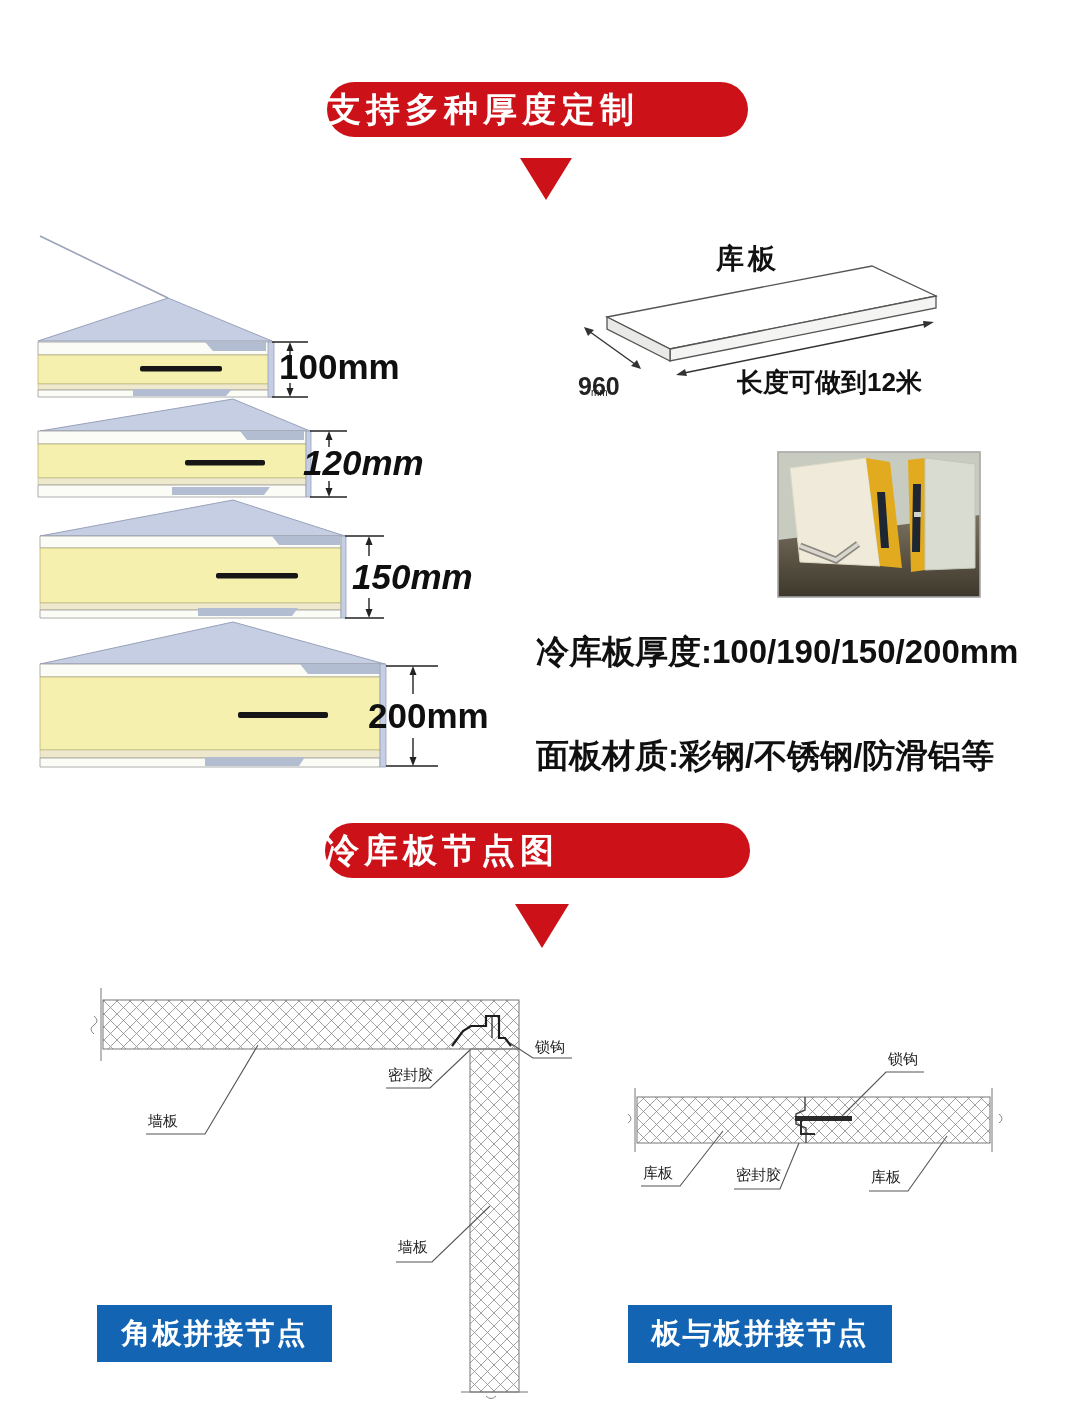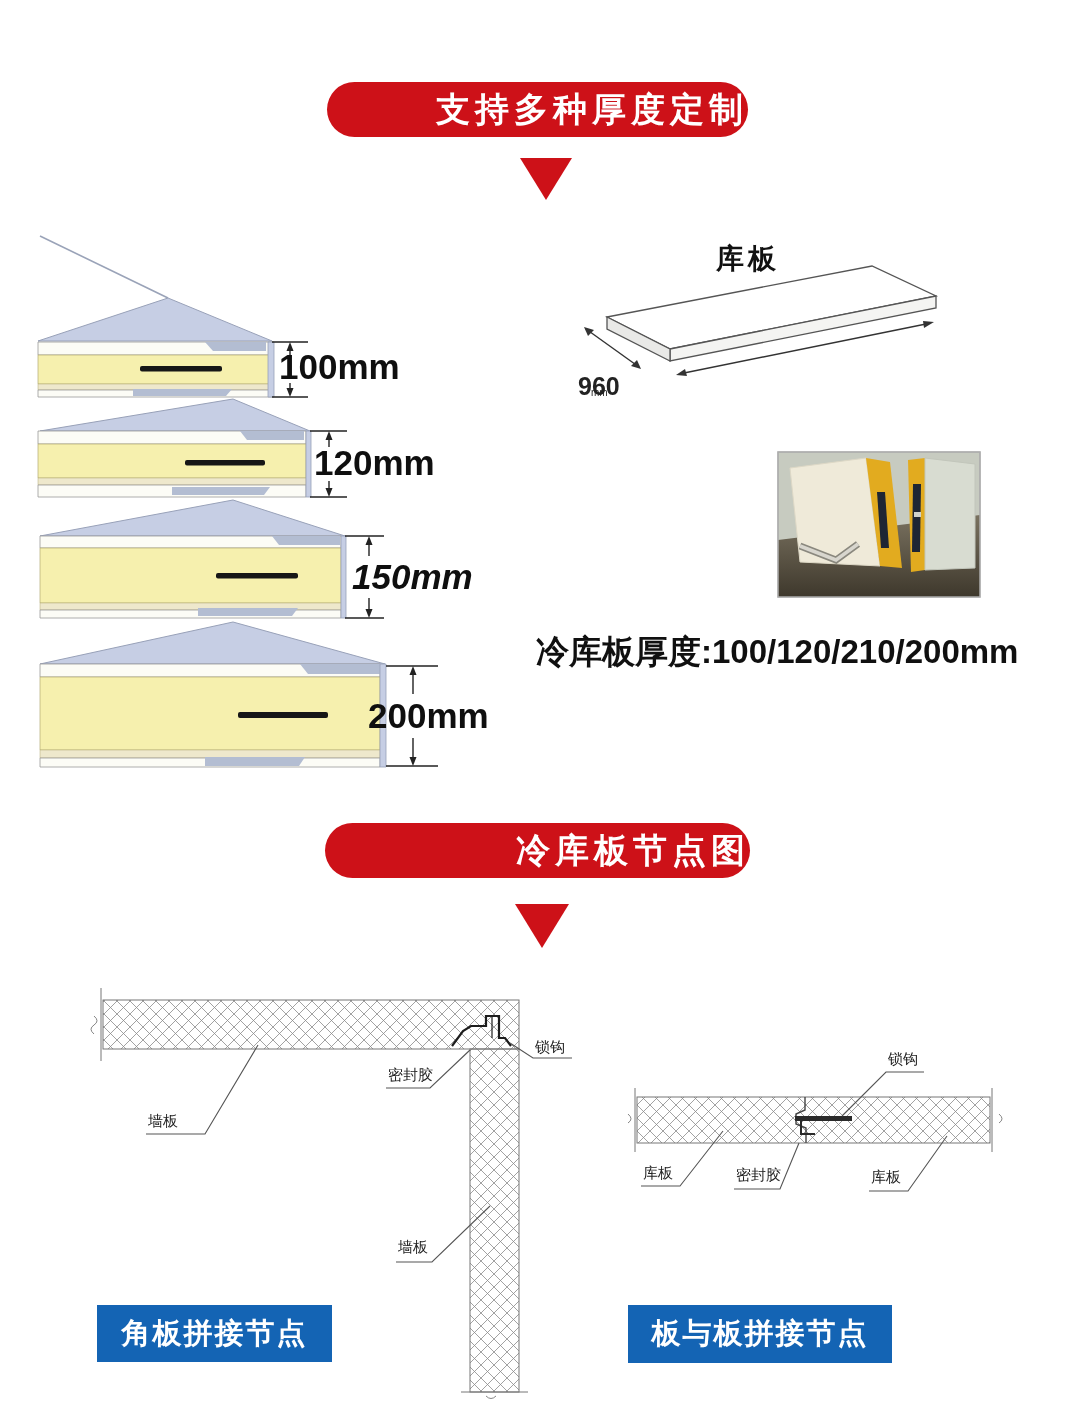--- a/index.html
+++ b/index.html
@@ -1,29 +1,29 @@
 <!DOCTYPE html>
 <html><head>
 <meta charset="utf-8">
 <style>
   html,body{margin:0;padding:0;background:#ffffff;}
   .page{position:relative;width:1080px;height:1428px;background:#fff;overflow:hidden;
         font-family:"Liberation Sans","DejaVu Sans",sans-serif;}
   .gfx{position:absolute;left:0;top:0;}
   .banner{position:absolute;background:#cd1118;color:#fff;font-weight:bold;
-          font-size:34px;letter-spacing:5px;text-align:right;line-height:55px;
+          font-size:34px;letter-spacing:5px;text-align:left;line-height:55px;
           border-radius:28px;white-space:nowrap;}
   .banner1{left:327px;top:82px;width:421px;height:55px;}
   .banner2{left:325px;top:823px;width:425px;height:55px;}
   .tri{position:absolute;width:0;height:0;border-left:26px solid transparent;
        border-right:26px solid transparent;border-top:42px solid #cd1118;}
   .tri1{left:520px;top:158px;}
   .tri2{left:515px;top:904px;border-left-width:27px;border-right-width:27px;border-top-width:44px;}
   .mm{position:absolute;font-weight:bold;font-size:35px;color:#0f0f0f;white-space:nowrap;}
-  .mm1{left:267px;top:347px;padding-left:12px;} .mm2{left:314px;top:443px;}
+  .mm1{left:267px;top:347px;padding-left:12px;} .mm2{left:303px;top:443px;font-style:italic;}
   .mm3{left:352px;top:557px;font-style:italic;} .mm4{left:368px;top:696px;}
   .kuban-title{position:absolute;left:716px;top:240px;font-size:28px;font-weight:bold;
                letter-spacing:4px;color:#111;}
   .width-val{position:absolute;left:578px;top:372px;font-size:25px;font-weight:600;color:#222;}
   .width-unit{position:absolute;left:591px;top:387px;font-size:10px;color:#222;}
   .length-lab{position:absolute;left:737px;top:365px;font-size:26px;font-weight:bold;color:#111;
               white-space:nowrap;}
   .spec{position:absolute;left:536px;font-size:33px;font-weight:bold;color:#101010;white-space:nowrap;}
   .spec1{top:630px;} .spec2{top:682px;} .spec3{top:734px;}
   .tag{position:absolute;font-size:15px;color:#222;white-space:nowrap;}
@@ -194,22 +194,24 @@
   <div class="tri tri1"></div>
 
   <div class="mm mm1">100mm</div>
   <div class="mm mm2">120mm</div>
   <div class="mm mm3">150mm</div>
   <div class="mm mm4">200mm</div>
 
   <div class="kuban-title">库板</div>
   <div class="width-val">960</div>
   <div class="width-unit">mm</div>
-
-  <div class="spec spec1">冷库板厚度:100/120/210/200mm</div>
+  <div class="length-lab">长度可做到12米</div>
+
+  <div class="spec spec1">冷库板厚度:100/190/150/200mm</div>
+  <div class="spec spec3">面板材质:彩钢/不锈钢/防滑铝等</div>
 
   <div class="banner banner2">冷库板节点图</div>
   <div class="tri tri2"></div>
 
   <div class="tag" style="left:148px;top:1112px">墙板</div>
   <div class="tag" style="left:388px;top:1066px">密封胶</div>
   <div class="tag" style="left:535px;top:1038px">锁钩</div>
   <div class="tag" style="left:398px;top:1238px">墙板</div>
 
   <div class="tag" style="left:888px;top:1050px">锁钩</div>

